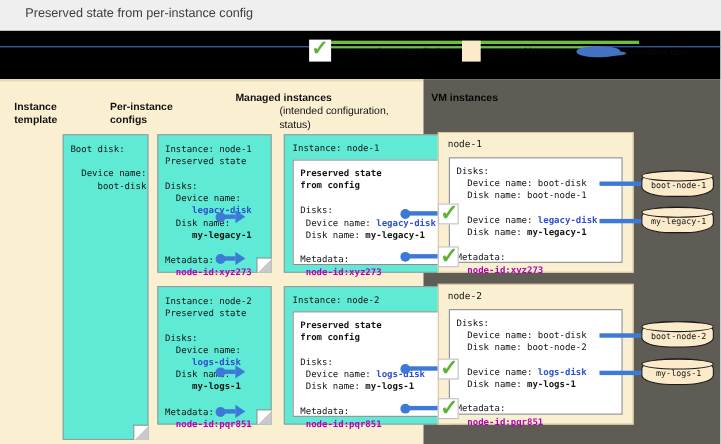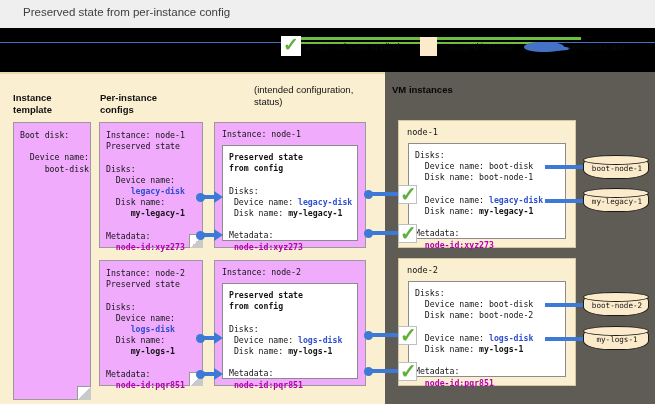--- a/index.html
+++ b/index.html
@@ -92,22 +92,23 @@
   .col-head .b{font-weight:bold;}
   .col-head .n{font-weight:normal;padding-left:40px;}
 
   .head-tpl{left:13px;top:92px;width:80px;}
   .head-cfg{left:100px;top:92px;width:100px;}
   .head-mng{left:214px;top:84px;width:165px;}
   .head-vm{left:392px;top:84px;width:255px;color:#060606;}
 
   
   .note{
-    position:absolute;background:#f0abfc;border:1px solid #9A9A9A;
+    position:absolute;background:#5eead4;border:1px solid #9A9A9A;
     box-sizing:border-box;
+    margin-left:44px;
   }
   .note .fold{
     position:absolute;right:-1px;bottom:-1px;width:13px;height:13px;
     background:linear-gradient(135deg,#FFFFFF 0 50%,#C9C9C9 50% 100%);
     border-left:1px solid #9A9A9A;border-top:1px solid #9A9A9A;
   }
   .mono{
     font-family:"DejaVu Sans Mono","Liberation Mono",monospace;
     font-size:8.2px;line-height:11.2px;color:#141414;
     white-space:pre;
@@ -222,20 +223,21 @@
 
   <div class="col-head head-tpl">
     <div class="b">Instance</div>
     <div class="b">template</div>
   </div>
   <div class="col-head head-cfg">
     <div class="b">Per-instance</div>
     <div class="b">configs</div>
   </div>
   <div class="col-head head-mng">
+    <div class="b">Managed instances</div>
     <div class="n">(intended configuration, status)</div>
   </div>
   <div class="col-head head-vm">
     <div class="b">VM instances</div>
   </div>
 
   <div class="note box-tpl">
     <div class="mono body">Boot disk:
 
   Device name:

